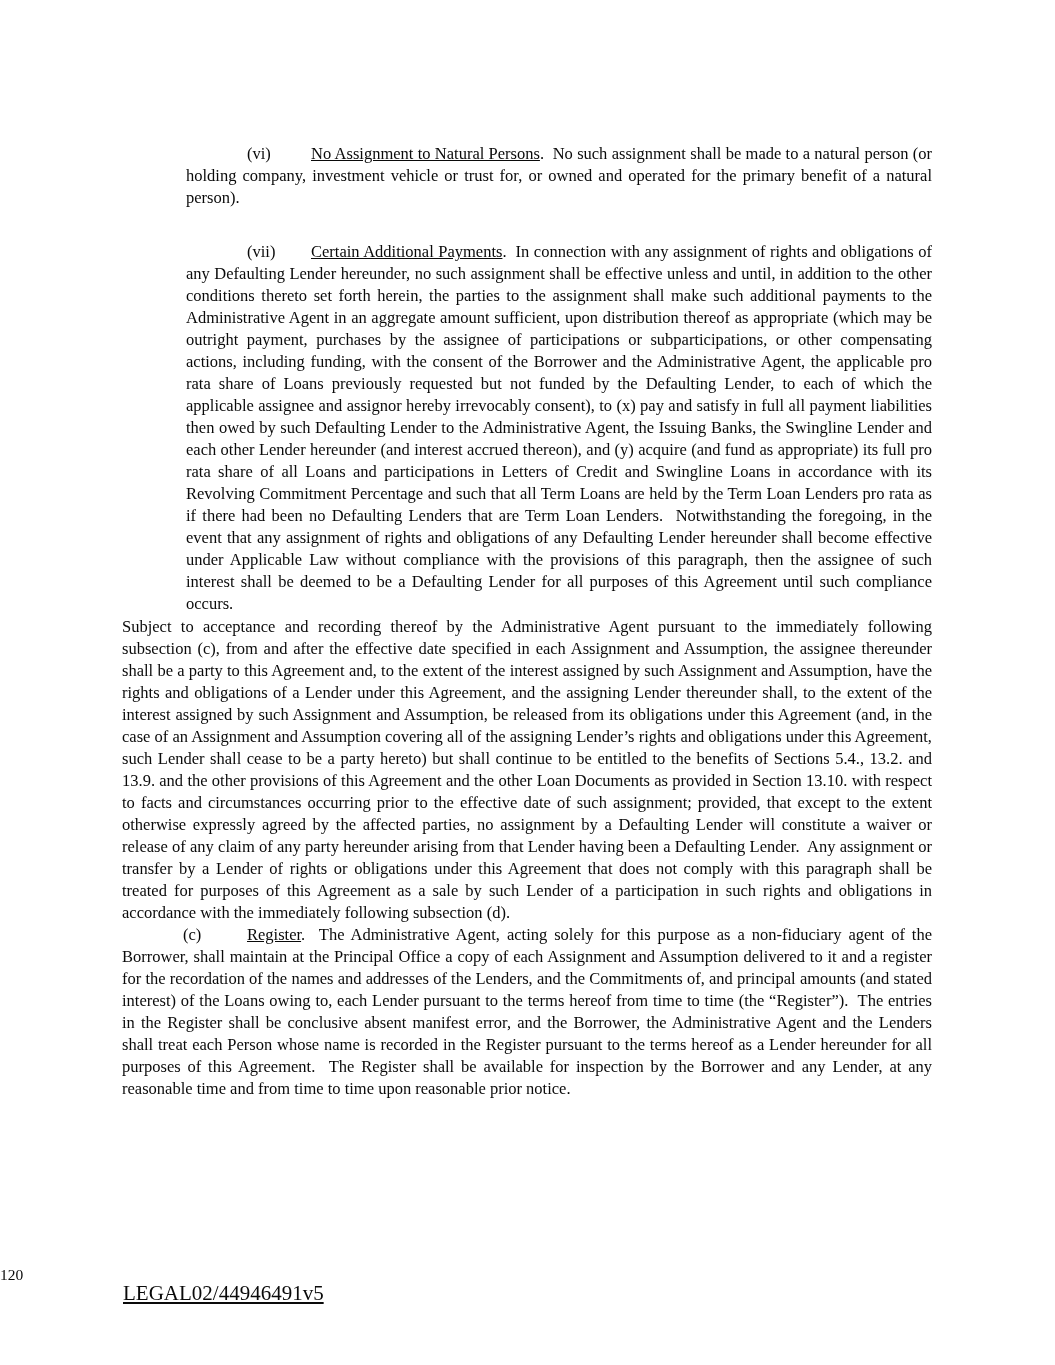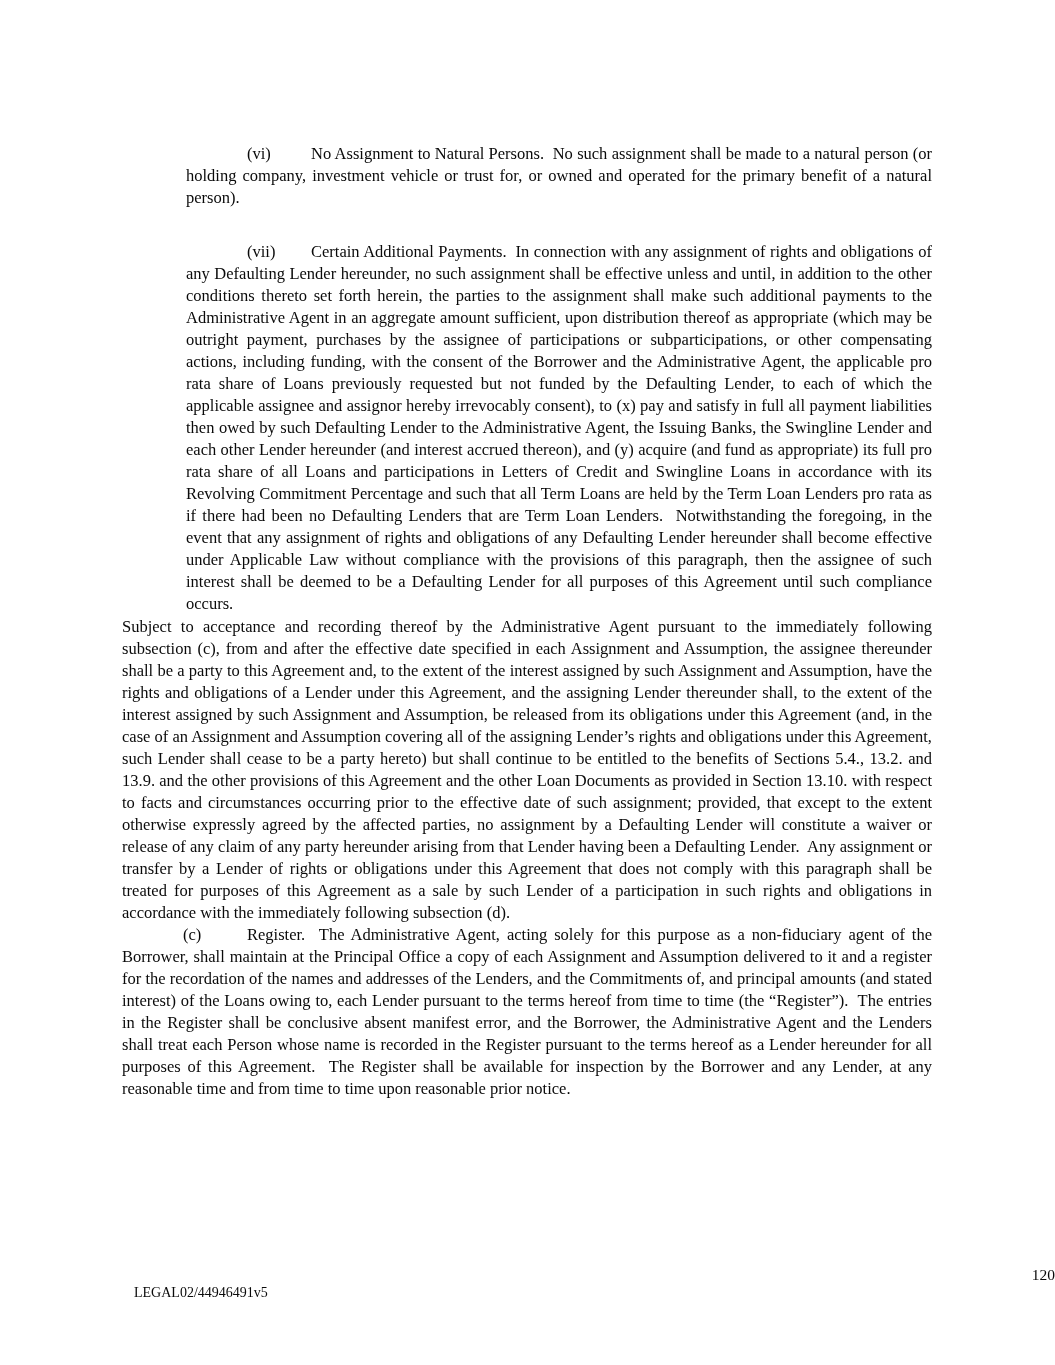--- a/index.html
+++ b/index.html
@@ -42,36 +42,38 @@
     margin-top: 1px;
   }
   p.gap-large {
   }
   .plabel {
     display: inline-block;
     width: 64px;
     text-indent: 0;
   }
   .heading {
+    text-decoration: underline;
   }
   .footer-pageno {
     position: absolute;
     top: 1266px;
     left: 0;
     width: 100%;
-    text-align: right;
+    text-align: left;
     font-size: 15.5px;
     line-height: 18px;
   }
   .footer-docid {
     position: absolute;
     top: 1284px;
-    left: 134px;
-    font-size: 14px;
+    left: 123px;
+    font-size: 21px;
     line-height: 18px;
+    text-decoration: underline;
   }
 </style>
 </head>
 <body>
 
 <div class="page">
   <div class="content">
 
     <p class="para sub"><span class="plabel">(vi)</span><span class="heading">No Assignment to Natural Persons</span><span>.&nbsp; No such assignment shall be made to a natural person (or holding company, investment vehicle or trust for, or owned and operated for the primary benefit of a natural person).</span></p>
 

